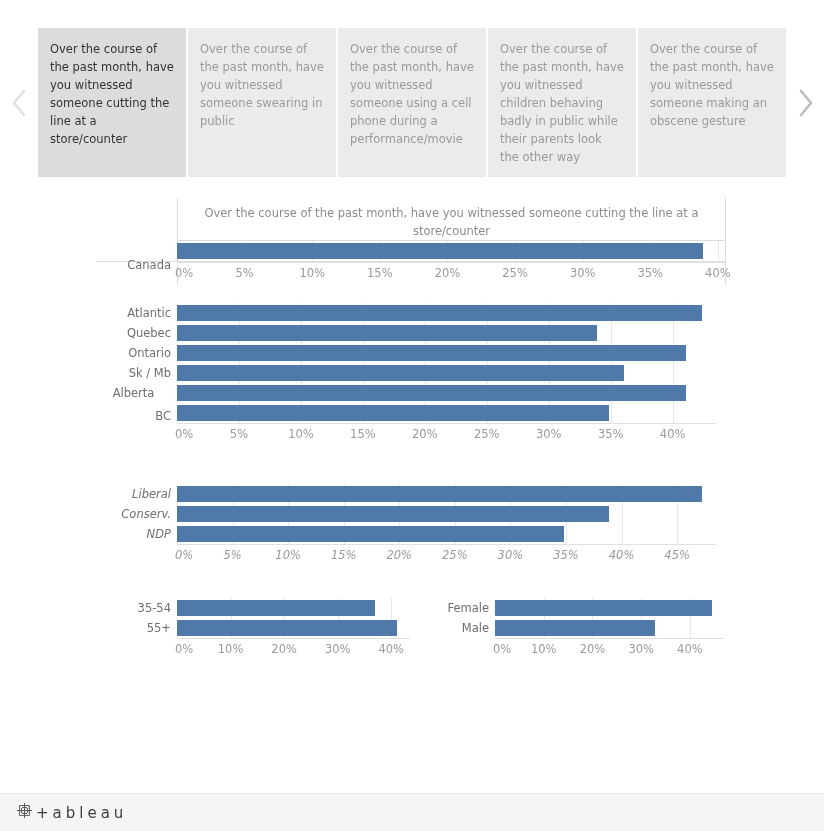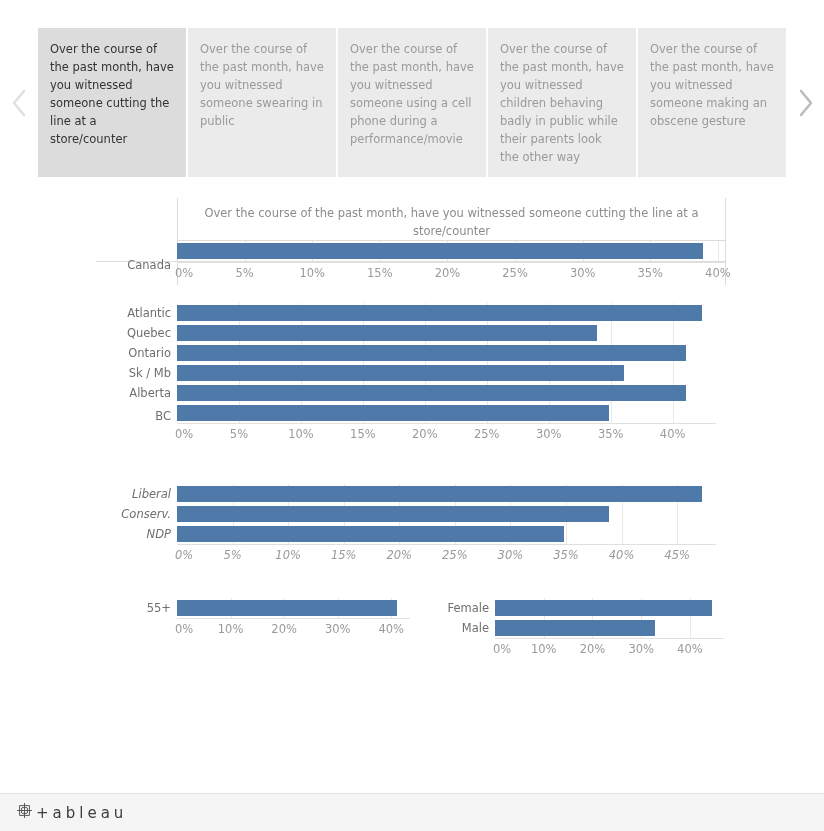--- a/index.html
+++ b/index.html
@@ -303,21 +303,21 @@
             <div class="gridline" style="left: 45.977%;"></div>
             <div class="gridline" style="left: 57.4713%;"></div>
             <div class="gridline" style="left: 68.9655%;"></div>
             <div class="gridline" style="left: 80.4598%;"></div>
             <div class="gridline" style="left: 91.954%;"></div>
           </div>
           <div class="bar" title="36.1%" style="width: 82.9885%; background: rgb(78, 121, 168);"></div>
         </div>
       </div>
       <div class="bar-row">
-        <div class="row-label" style="width: 81px;">Alberta</div>
+        <div class="row-label" style="width: 81px; text-align: center;">Alberta</div>
         <div class="plot">
           <div class="gridlines">
             <div class="gridline" style="left: 11.4943%;"></div>
             <div class="gridline" style="left: 22.9885%;"></div>
             <div class="gridline" style="left: 34.4828%;"></div>
             <div class="gridline" style="left: 45.977%;"></div>
             <div class="gridline" style="left: 57.4713%;"></div>
             <div class="gridline" style="left: 68.9655%;"></div>
             <div class="gridline" style="left: 80.4598%;"></div>
             <div class="gridline" style="left: 91.954%;"></div>
@@ -418,20 +418,32 @@
       <span class="axis-tick" style="left: 51.5464%;">25%</span>
       <span class="axis-tick" style="left: 61.8557%;">30%</span>
       <span class="axis-tick" style="left: 72.1649%;">35%</span>
       <span class="axis-tick" style="left: 82.4742%;">40%</span>
       <span class="axis-tick" style="left: 92.7835%;">45%</span>
     </div>
 </div>
 
 <div class="viz-block" id="age-block" style="left:110px; top:598px; width:300px;">
   <div class="rows">
+      <div class="bar-row">
+        <div class="row-label" style="width: 67px;">35-54</div>
+        <div class="plot">
+          <div class="gridlines">
+            <div class="gridline" style="left: 22.9885%;"></div>
+            <div class="gridline" style="left: 45.977%;"></div>
+            <div class="gridline" style="left: 68.9655%;"></div>
+            <div class="gridline" style="left: 91.954%;"></div>
+          </div>
+          <div class="bar" title="36.9%" style="width: 84.8276%; background: rgb(78, 121, 168);"></div>
+        </div>
+      </div>
       <div class="bar-row">
         <div class="row-label" style="width: 67px;">55+</div>
         <div class="plot">
           <div class="gridlines">
             <div class="gridline" style="left: 22.9885%;"></div>
             <div class="gridline" style="left: 45.977%;"></div>
             <div class="gridline" style="left: 68.9655%;"></div>
             <div class="gridline" style="left: 91.954%;"></div>
           </div>
           <div class="bar" title="41%" style="width: 94.2529%; background: rgb(78, 121, 168);"></div>

